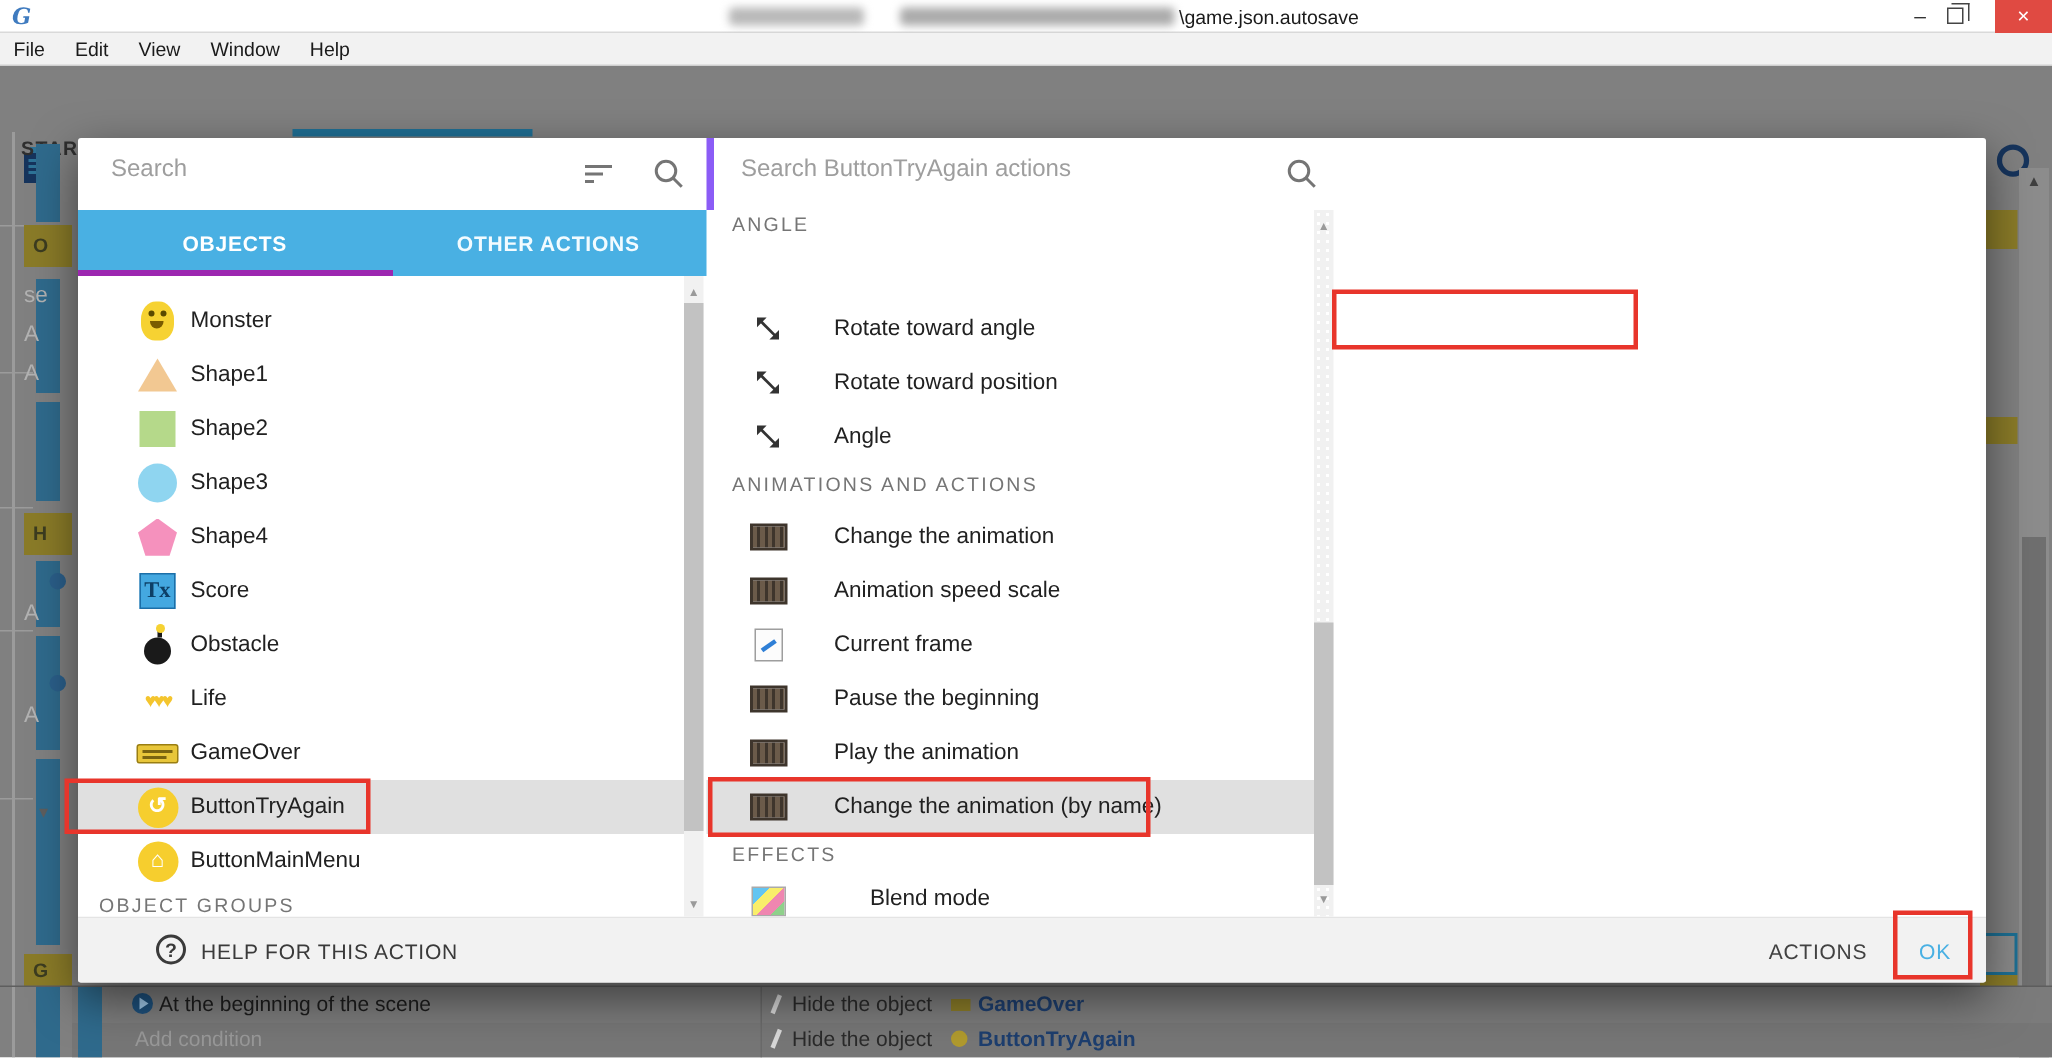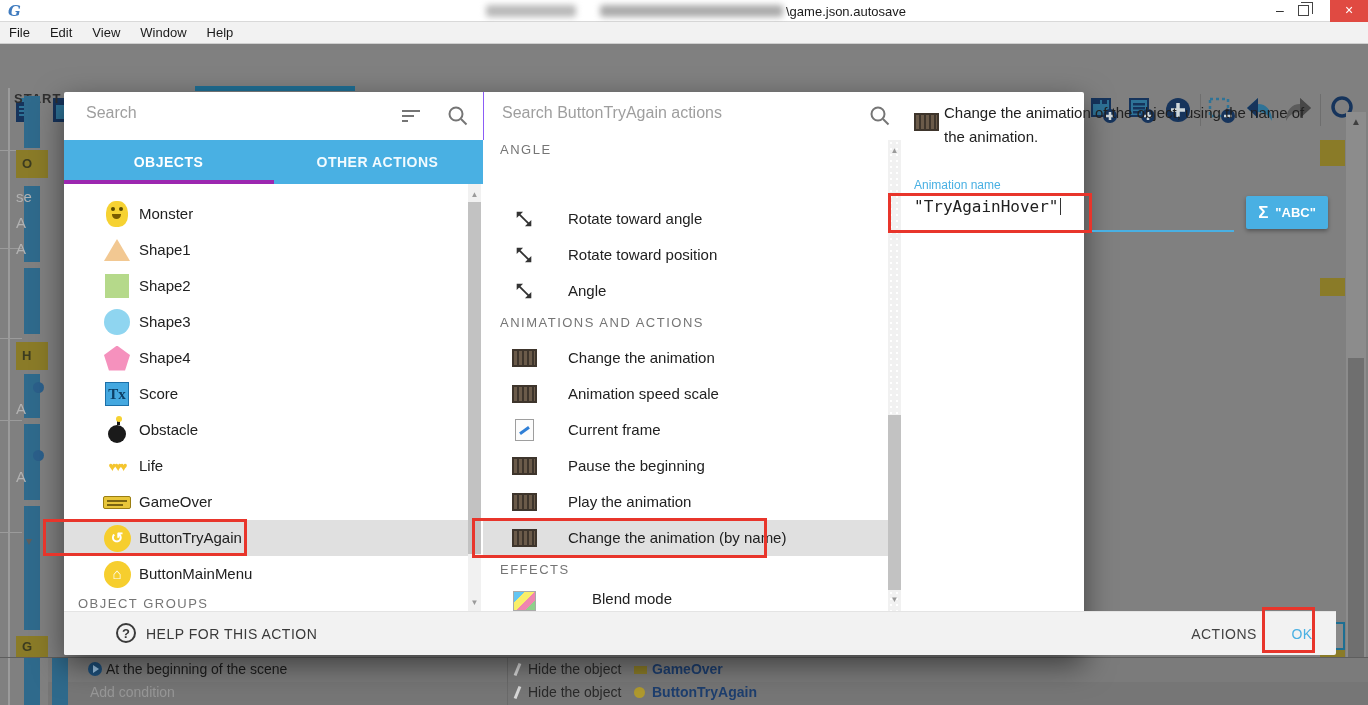--- a/index.html
+++ b/index.html
@@ -58,21 +58,21 @@
   .ev-mini-go { width:13px; height:8px; background:#8a7b28; }
   .ev-mini-bta { width:11px; height:11px; border-radius:50%; background:#b09a2e; }
 
   
   .bg-sb-track { left:1346px; top:112px; width:20px; height:593px; background:#8c8c8c; }
   .bg-sb-thumb { left:1348px; top:358px; width:16px; height:300px; background:#6f6f6f; }
   .bg-sb-arrow { left:1346px; width:20px; text-align:center; font-size:10px; color:#3f3f3f; }
   .blue-box { left:1320px; top:622px; width:25px; height:28px; border:2px solid #1d6f93; background:#8a8a8a; }
 
   
-  .dialog { left:64px; top:92px; width:1020px; height:563px; background:#ffffff; border-radius:2px; box-shadow:0 10px 30px rgba(0,0,0,.5); }
+  .dialog { left:52px; top:92px; width:1272px; height:563px; background:#ffffff; border-radius:2px; box-shadow:0 10px 30px rgba(0,0,0,.5); }
   .d-abs { position:absolute; }
 
   
   .search-input { border:none; outline:none; font-size:16px; color:#212121; background:transparent; }
   .search-input::placeholder { color:#9e9e9e; opacity:1; }
   .l-search { left:0; top:0; width:419px; height:48px; }
   .l-search input { position:absolute; left:22px; top:12px; width:300px; }
   .filter-ic { left:337px; top:15px; width:20px; height:18px; }
   .filter-ic i { position:absolute; left:1px; background:#757575; height:2px; display:block; }
   .mag-ic svg { width:22px; height:22px; }
@@ -101,21 +101,21 @@
   .ic-bomb { width:18px; height:18px; border-radius:50%; background:#1a1a1a; position:relative; margin-top:7px; }
   .ic-bomb::before { content:""; position:absolute; left:9px; top:-5px; width:3px; height:5px; background:#1a1a1a; }
   .ic-bomb::after { content:""; position:absolute; left:8px; top:-9px; width:6px; height:6px; border-radius:50%; background:#f6d232; }
   .ic-hearts { color:#f4c52e; font-size:13px; letter-spacing:-2px; }
   .ic-gameover { width:28px; height:13px; background:#e8c63a; border-radius:2px; border:1px solid #9a7e12; position:relative; }
   .ic-gameover::before { content:""; position:absolute; left:3px; top:3px; right:3px; height:2px; background:#7a6410; }
   .ic-gameover::after { content:""; position:absolute; left:3px; top:7px; right:7px; height:2px; background:#7a6410; }
   .ic-ybtn { width:27px; height:27px; border-radius:50%; background:#f6ce2e; color:#ffffff; font-size:15px; font-weight:bold; text-align:center; line-height:26px; }
 
   
-  .m-search { left:419px; top:0; width:419px; height:48px; border-left:1px solid #8b5cf6; }
+  .m-search { left:419px; top:0; width:419px; height:48px; border-left:5px solid #8b5cf6; }
   .m-search input { position:absolute; left:18px; top:12px; width:340px; }
   .section-h { font-size:13px; color:#757575; letter-spacing:1.5px; }
   .act-row { left:419px; width:405px; height:36px; }
   .act-row .aic { position:absolute; left:28px; top:5px; width:26px; height:26px; display:flex; align-items:center; justify-content:center; }
   .act-row .alabel { position:absolute; left:85px; top:9px; font-size:15px; color:#212121; }
   .act-row.selected { background:#e0e0e0; }
   .ic-film { width:25px; height:18px; border:2px solid #3e352c; background:repeating-linear-gradient(90deg, #6b5b4a 0 3px, #3e352c 3px 5px); }
   .ic-frame { width:19px; height:22px; background:#fcfcfc; border:1px solid #9e9e9e; position:relative; }
   .ic-frame::after { content:""; position:absolute; left:3px; top:9px; width:11px; height:3px; background:#2f7fd6; transform:rotate(-35deg); }
   .ic-blend { width:23px; height:20px; border:1px solid #aaa; background:linear-gradient(135deg, #63c5f2 0 28%, #f9ee6a 28% 52%, #ef86b0 52% 76%, #8fd08b 76%); }
@@ -523,33 +523,20 @@
           <div class="ic-blend"></div>
         </div>
       <div class="alabel" style="top:4px;margin-left:24px;">Blend mode</div>
     </div>
 
     <div class="d-abs dlg-sb-track dotted" style="left:824px; top:48px; height:471px;"></div>
     <div class="d-abs sb-arrow" style="left:824px; top:54px;">▲</div>
     <div class="d-abs dlg-sb-thumb" style="left:824px; top:323px; height:175px;"></div>
     <div class="d-abs sb-arrow" style="left:824px; top:503px;">▼</div>
 
-    <div class="d-abs r-col">
-      <div class="r-film">
-          <div class="ic-film"></div>
-        </div>
-      <div class="r-desc">Change the animation of the object, using the name of the animation.</div>
-      <div class="r-label">Animation name</div>
-      <div class="r-value"><span>"TryAgainHover"</span><span class="r-cursor"></span></div>
-      <div class="r-underline"></div>
-      <div class="expr-btn">
-        <span class="sg">Σ</span>
-        <span class="ab">"ABC"</span>
-      </div>
-    </div>
 
     <div class="d-abs footer">
       <div class="help-ic">?</div>
       <div class="help-label">HELP FOR THIS ACTION</div>
       <div class="btn-cancel">ACTIONS</div>
       <div class="btn-ok">OK</div>
     </div>
   </div>
 
   <div class="abs redbox" style="left:43px; top:519px; width:204px; height:37px;"></div>

